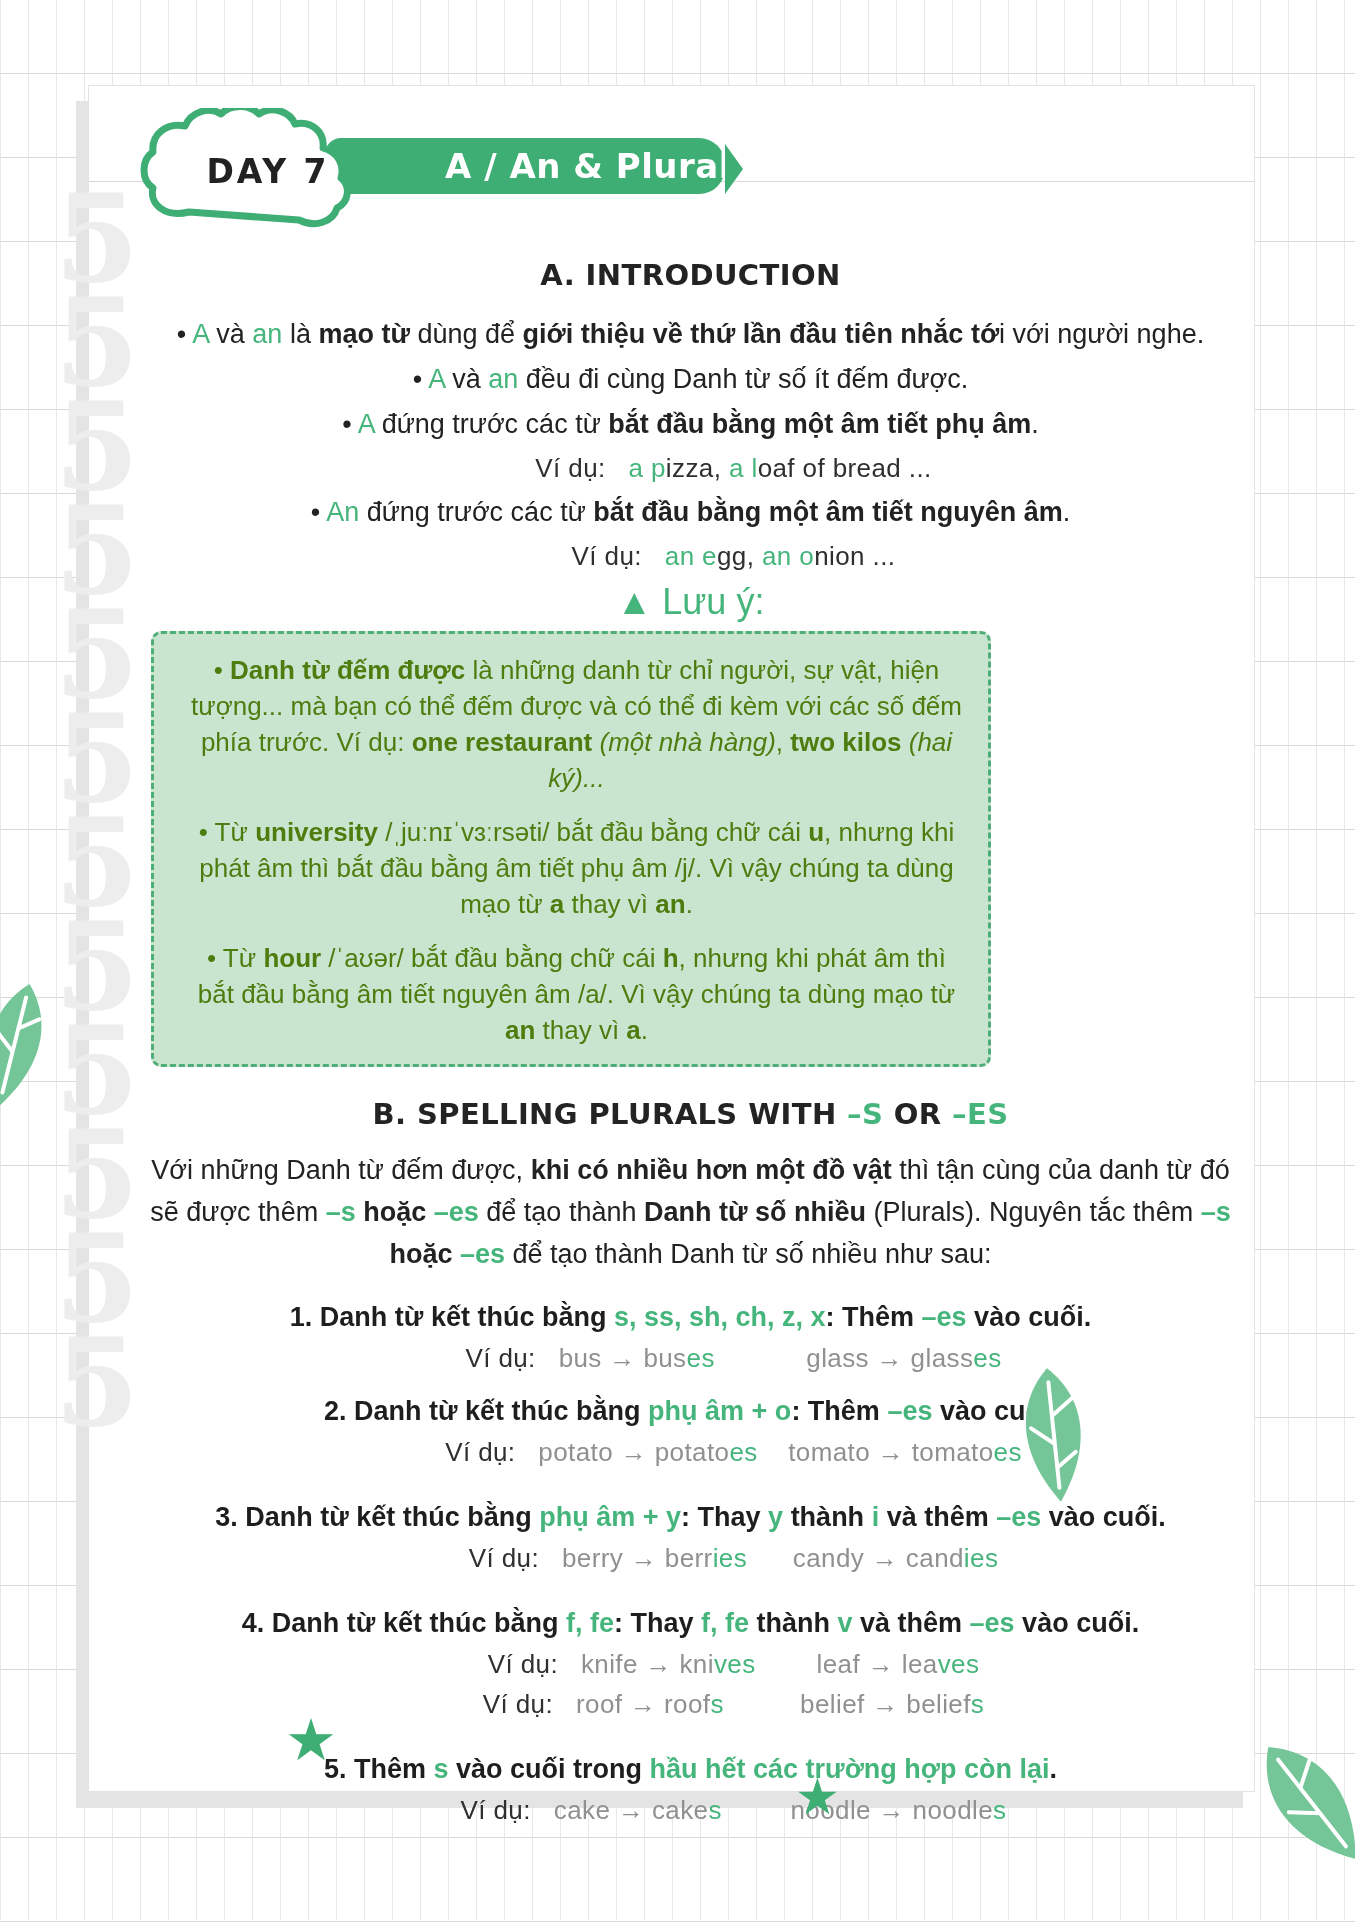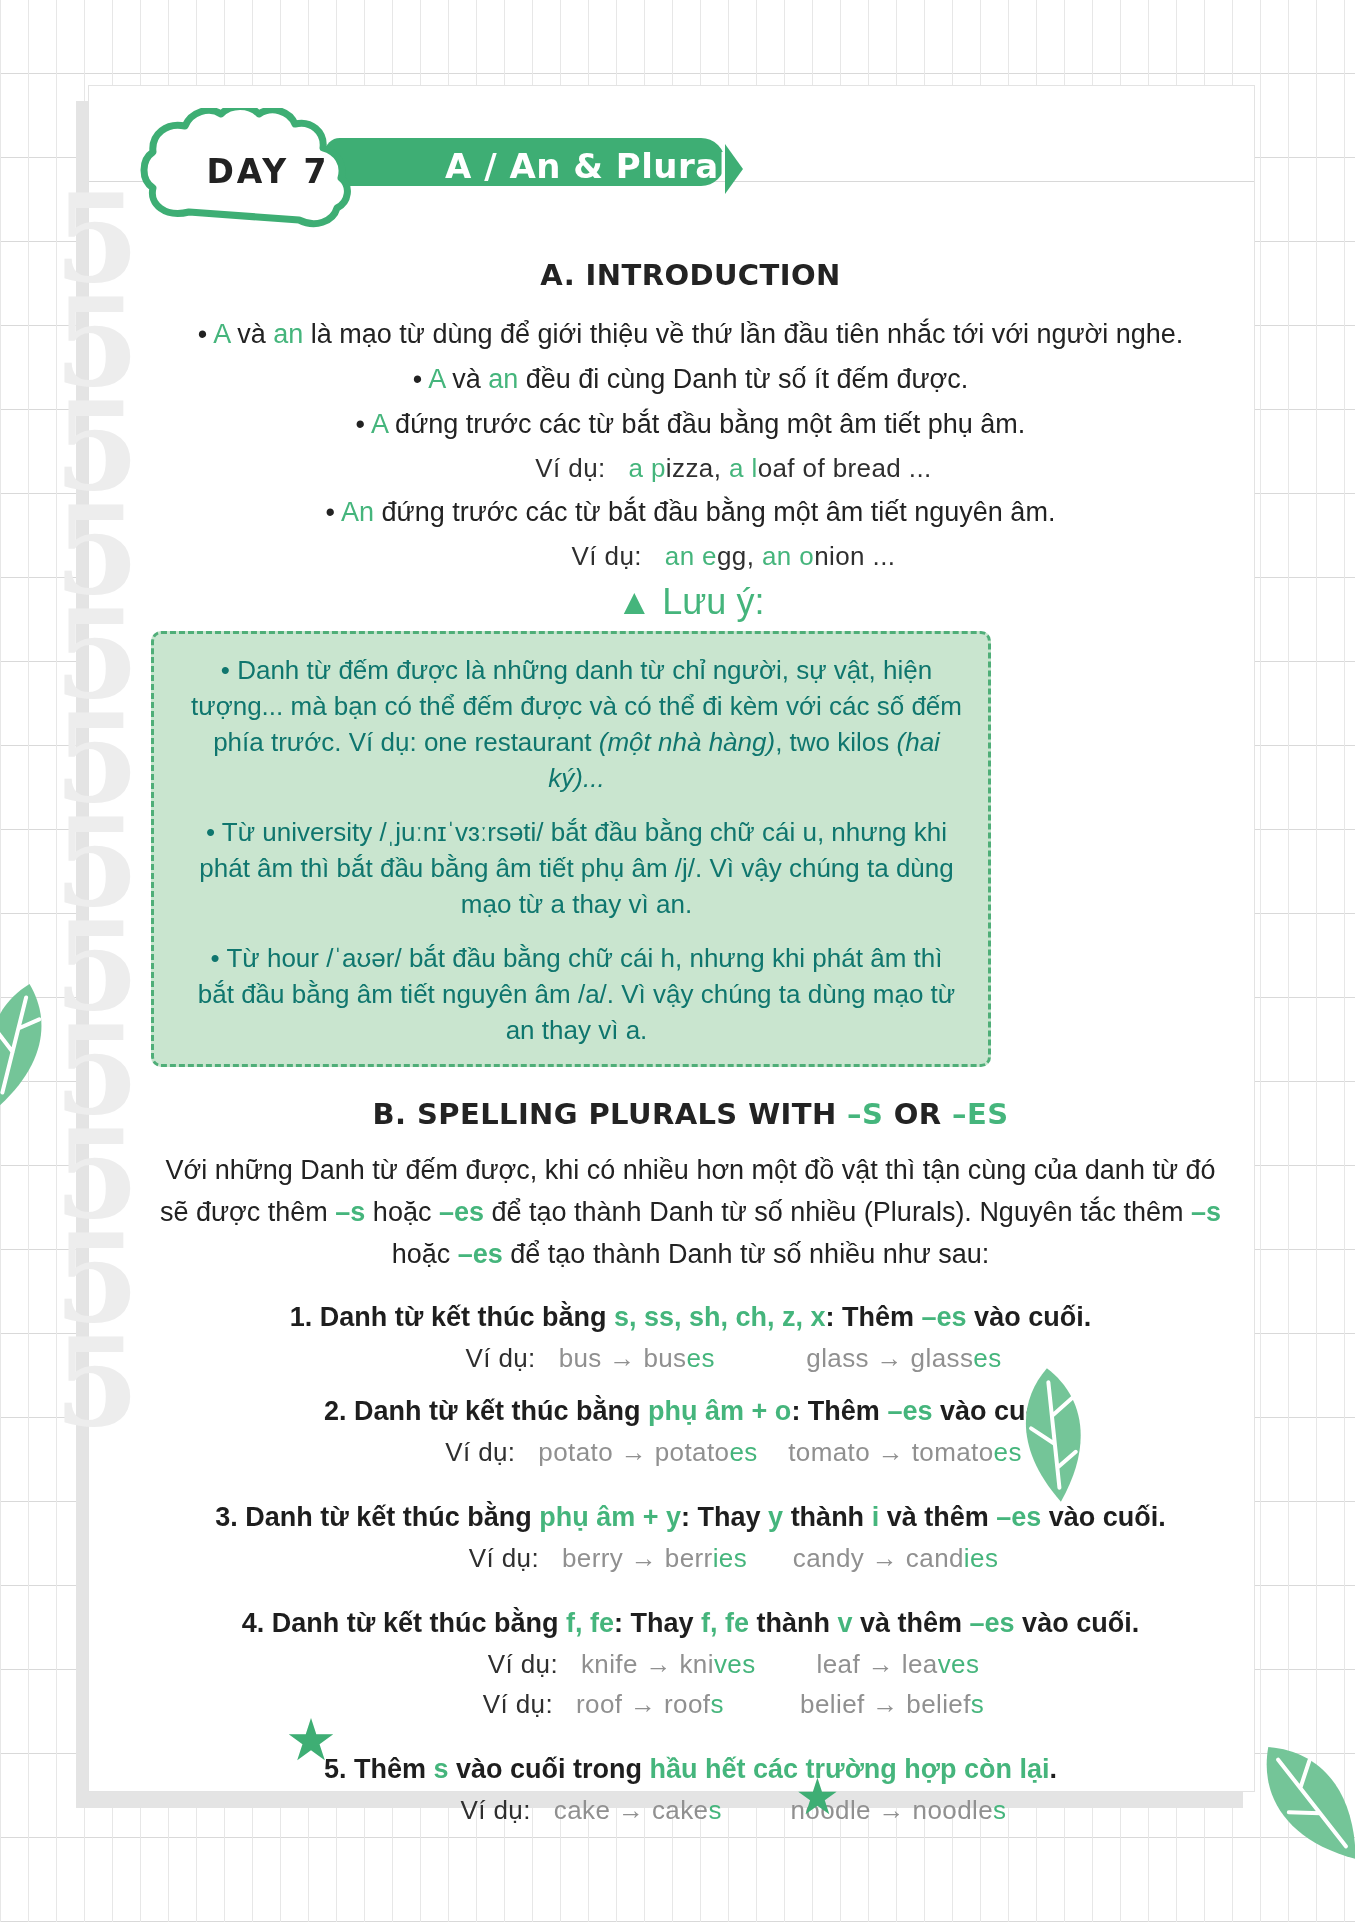--- a/index.html
+++ b/index.html
@@ -35,21 +35,21 @@
     position:absolute;left:-62px;top:100px;width:140px;
     text-align:center;z-index:0;
     font-family:"DejaVu Serif",serif;font-weight:bold;
     font-size:122px;line-height:104px;color:#ededed;
     user-select:none;
   }
   .fives span{display:block;}
   
   .day-badge{position:absolute;left:48px;top:22px;width:680px;height:130px;z-index:3;}
   .pill{
-    position:absolute;left:188px;top:30px;width:400px;height:48px;
+    position:absolute;left:188px;top:30px;width:400px;height:56px;
     background:#3eae74;border-radius:16px 26px 26px 16px;
   }
   .pill::after{
     content:"";position:absolute;left:100%;top:6px;
     border-top:25px solid transparent;border-bottom:25px solid transparent;
     border-left:18px solid #3eae74;
   }
   .pill .pill-text{
     position:absolute;left:120px;top:8px;
     font-family:"DejaVu Sans",sans-serif;font-weight:bold;
@@ -78,29 +78,29 @@
   .note-line2{font-size:27px;line-height:40px;color:#222;margin:14px 0 2px 0;}
   .note-box{
     box-sizing:border-box;
     width:840px;
     background:#c9e5cf;
     border:3px dashed #4fae78;
     border-radius:10px;
     padding:18px 24px 16px 24px;
     margin:4px 0 6px 2px;
   }
-  .note-box p{font-size:26px;line-height:36px;color:#0f766e;margin:0 0 18px 11px;}
+  .note-box p{font-size:26px;line-height:36px;color:#4d7c0f;margin:0 0 18px 11px;}
   .note-box p:last-child{margin-bottom:0;}
   .bpara{font-size:27px;line-height:42px;color:#222;margin:0 0 22px 0;}
   .rule{font-size:27px;line-height:40px;font-weight:bold;color:#1e1e1e;margin:14px 0 2px 0;}
   .mt{margin-top:26px;}
   
   .g{color:#45b57c;}
   .gb{color:#45b57c;font-weight:bold;}
-  .b{font-weight:normal;}
+  .b{font-weight:bold;}
   .i{font-style:italic;}
   .gy{color:#909090;}
   
   .star{position:absolute;color:#3eae74;z-index:4;user-select:none;}
   .star1{left:285px;top:1706px;font-size:58px;}
   .star2{left:795px;top:1768px;font-size:50px;}
   .leaf{position:absolute;z-index:4;}
   .leaf-left{left:-34px;top:978px;transform:rotate(14deg);}
   .leaf-bottom-right{left:1002px;top:1364px;transform:rotate(-6deg);}
   .leaf-far-right{left:1252px;top:1728px;transform:rotate(-38deg);}

